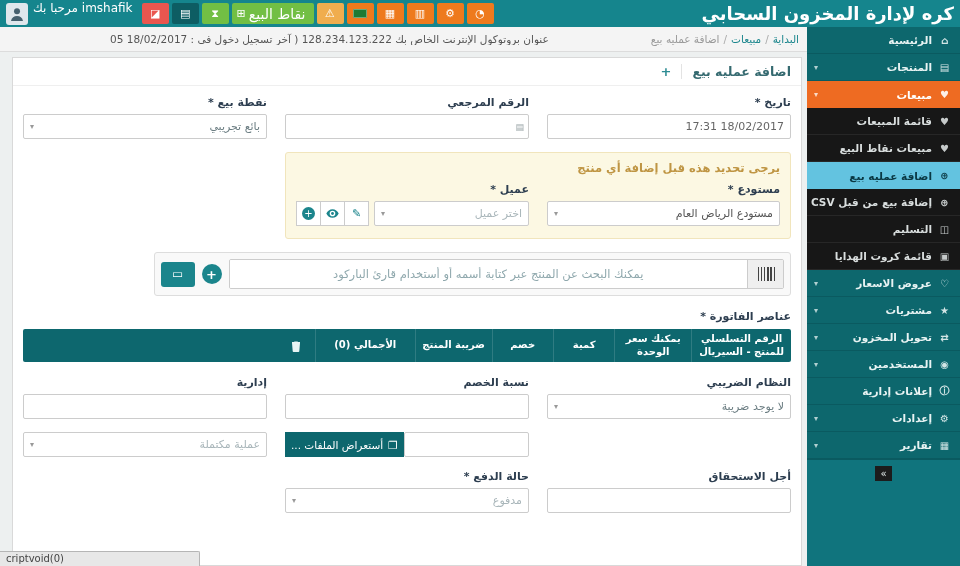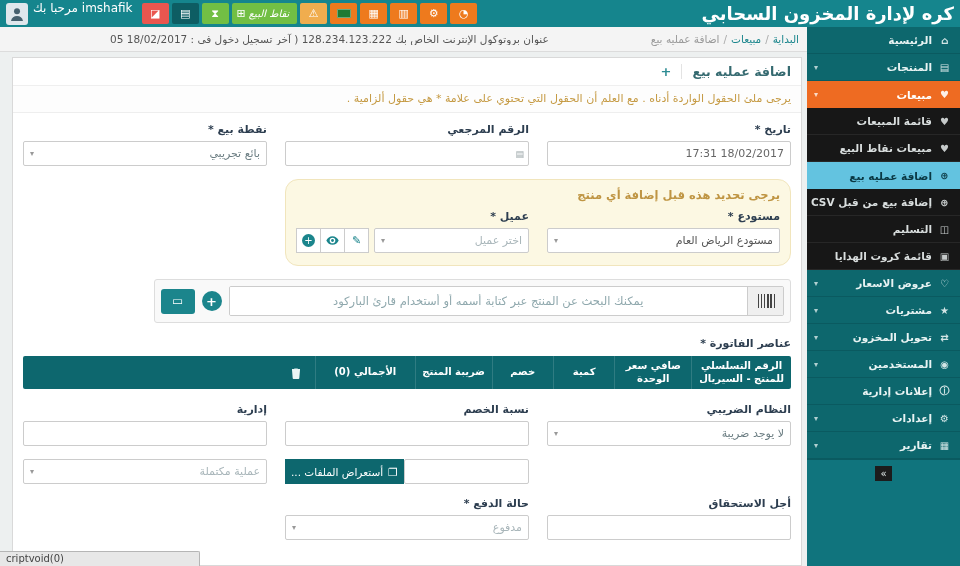--- a/index.html
+++ b/index.html
@@ -8,21 +8,21 @@
   
   .topbar { height:27px; background:#15858d; display:flex; align-items:center; }
   .tb-title { color:#fff; font-weight:bold; font-size:18px; padding:0 6px; white-space:nowrap; }
   .tb-spacer { flex:1; }
   .tb-left { direction:ltr; display:flex; align-items:center; gap:3px; padding:0 6px; }
   .avatar { width:22px; height:22px; border-radius:3px; background:#dfe7ec; display:flex;
     align-items:center; justify-content:center; overflow:hidden; }
   .welcome { color:#fff; font-size:12px; margin:0 6px 12px 2px; white-space:nowrap; }
   .hbtn { height:21px; min-width:27px; border-radius:2px; display:flex; align-items:center;
     justify-content:center; color:#fff; font-size:11px; padding:0 5px; cursor:pointer; }
-  .hbtn-lbl { font-size:10px; margin:8px 3px; white-space:nowrap;font-style:italic; }
+  .hbtn-lbl { font-size:14px; margin:8px 3px; white-space:nowrap; }
   .hbtn-ic { line-height:1; }
   .flag { width:14px; height:9px; background:#1e7a33; border-radius:1px; display:inline-block;
     box-shadow:inset 0 0 0 1px rgba(255,255,255,.35); }
   
   .app { display:flex; height:539px; }
   .sidebar { width:153px; background:#10747d; display:flex; flex-direction:column; flex:none; }
   .side-item { height:27px; flex:0 0 27px; display:flex; align-items:center;
     justify-content:space-between; padding:0 9px 0 7px; font-size:10.5px; font-weight:bold;
     color:#e8f3f3; cursor:pointer; }
   .v-teal   { background:#0d676d; border-bottom:1px solid #0a5a60; }
@@ -61,21 +61,21 @@
     font-size:11px; color:#666; padding:0 6px; background:#fff; }
   .inp-wrap { position:relative; }
   .inp-ic { position:absolute; left:5px; top:50%; transform:translateY(-50%); color:#9aa5a8;
     font-size:9px; }
   .sel { height:25px; border:1px solid #ccc; border-radius:2px; background:#fff; display:flex;
     align-items:center; justify-content:space-between; padding:0 6px; font-size:11px;
     color:#6b7d82; cursor:pointer; }
   .sel .caret { font-size:8px; color:#999; }
   .ph { color:#a9b6ba; }
   .darkval { color:#555; }
-  .warnbox { grid-column:span 2; background:#fcf8e3; border:1px solid #f1e5bc; border-radius:13px;
+  .warnbox { grid-column:span 2; background:#fcf8e3; border:1px solid #f1e5bc; border-radius:3px;
     padding:8px 10px 12px; }
   .warn-title { color:#bf9543; font-weight:bold; font-size:11.5px; margin-bottom:8px; }
   .grid2 { display:grid; grid-template-columns:1fr 1fr; column-gap:18px; }
   .cust-row { display:flex; gap:5px; align-items:center; }
   .cust-row .sel { flex:1; }
   .btn-grp { display:flex; }
   .btn-sm { width:25px; height:25px; border:1px solid #ccc; background:#fff; display:flex;
     align-items:center; justify-content:center; cursor:pointer; color:#1b858c; font-size:11px; }
   .btn-sm + .btn-sm { margin-right:-1px; }
   .circle-plus { width:13px; height:13px; border-radius:50%; background:#1b858c; color:#fff;
@@ -289,21 +289,20 @@
     </div>
 
     <div class="content">
       <div class="panel">
 
         <div class="panel-head">
           <span class="panel-title">اضافة عمليه بيع</span>
           <span class="panel-plus">+</span>
         </div>
 
-        <div class="instruction">يرجى ملئ الحقول الواردة أدناه . مع العلم أن الحقول التي تحتوي على علامة * هي حقول ألزامية .</div>
 
         <div class="formwrap">
 
           <div class="grid3">
             <div class="fld">
               <div class="lbl">تاريخ *</div>
               <input class="inp" value="18/02/2017 17:31" style="">
             </div>
             <div class="fld">
               <div class="lbl">الرقم المرجعي</div>
@@ -368,21 +367,21 @@
             </span>
             <span class="round-plus">+</span>
             <span class="card-btn">
               <span>▭</span>
             </span>
           </div>
 
           <div class="inv-label">عناصر الفاتورة *</div>
           <div class="thead" id="inv-head">
               <div class="th-cell c1">الرقم التسلسلي للمنتج - السيريال</div>
-              <div class="th-cell c2">صافي سعر الوحدة</div>
+              <div class="th-cell c2">يمكنك سعر الوحدة</div>
               <div class="th-cell c3">كمية</div>
               <div class="th-cell c4">خصم</div>
               <div class="th-cell c5">ضريبة المنتج</div>
               <div class="th-cell c6">الأجمالي (0)</div>
               <div class="th-cell c7">
                 <svg width="10" height="12" viewBox="0 0 10 12">
                   <path d="M1 3h8l-.7 8.2c0 .4-.4.8-.8.8H2.5c-.4 0-.8-.4-.8-.8L1 3zm2.5-1.5h3L7 2h2v1H1V2h2l.5-.5z" fill="#e8f4f4"></path>
                 </svg>
               </div>
             </div>

